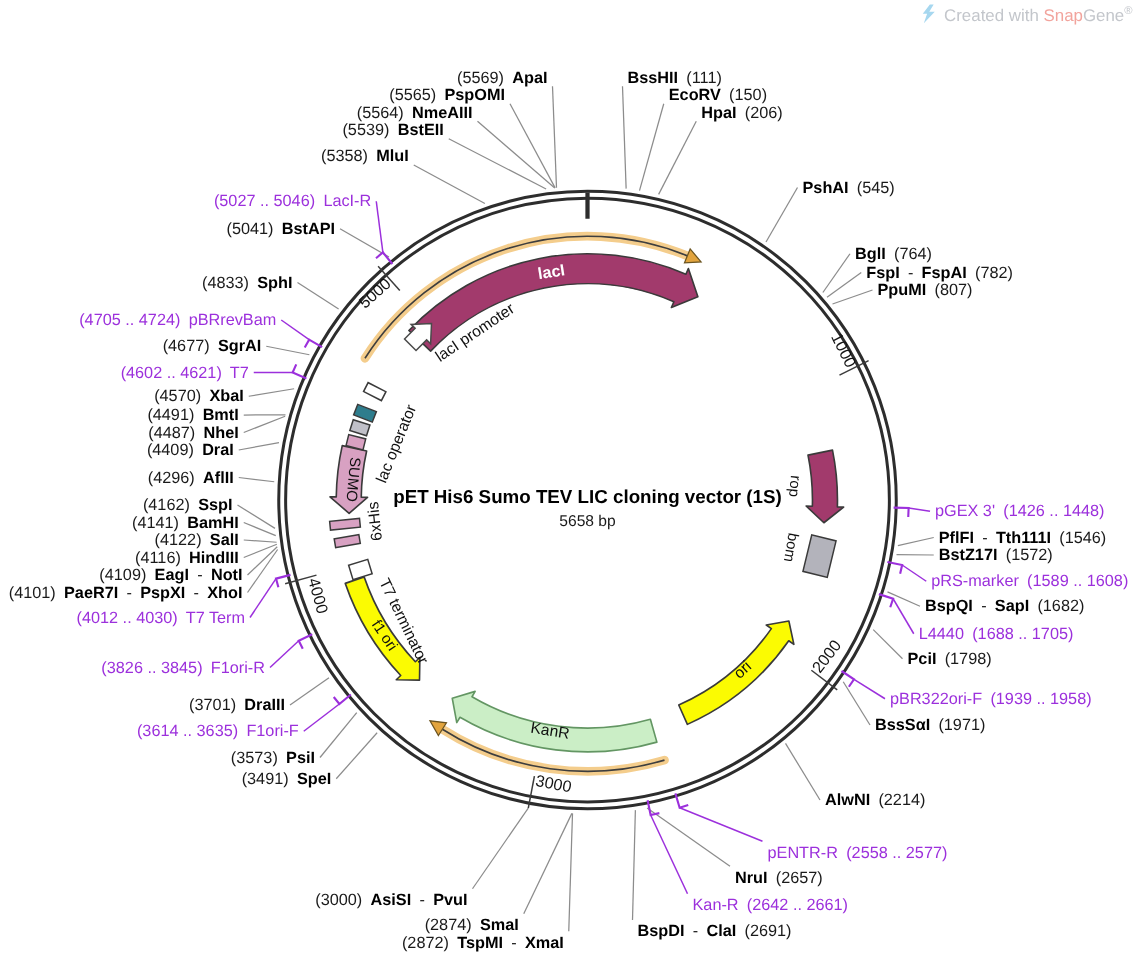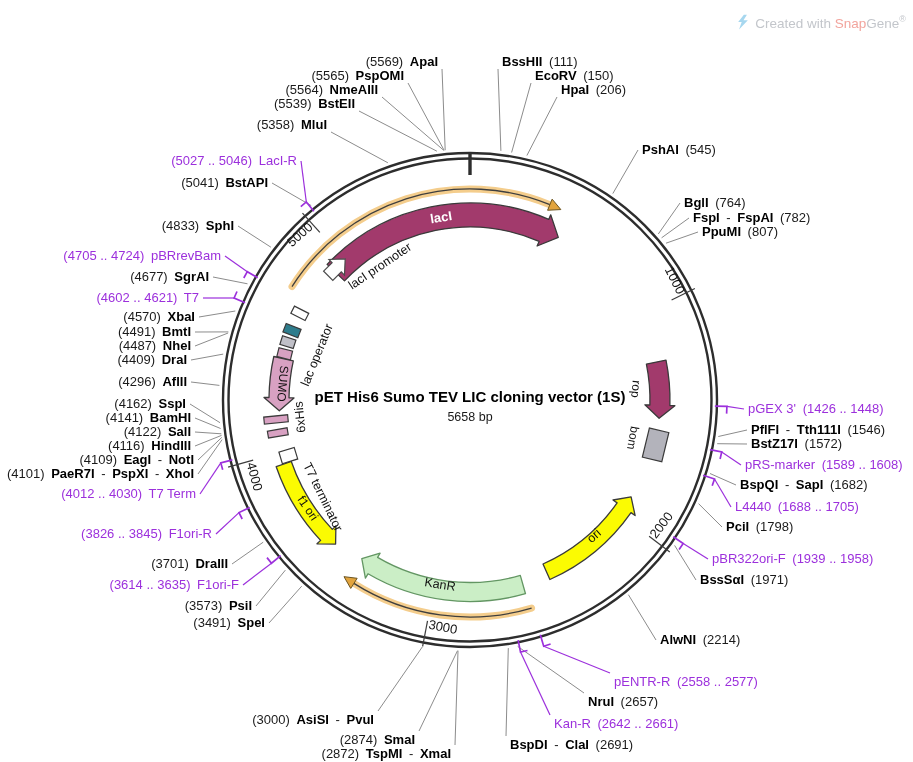--- a/index.html
+++ b/index.html
@@ -1,20 +1,20 @@
 <!DOCTYPE html>
 <html><head>
 <meta charset="utf-8">
 <style>
   html,body{margin:0;padding:0;background:#ffffff;}
   #stage{position:relative;width:913px;height:762px;background:#fff;overflow:hidden;
          font-family:"Liberation Sans","DejaVu Sans",sans-serif;}
   #plasmid-svg{position:absolute;left:0;top:0;}
   #plasmid-svg text{font-family:"Liberation Sans","DejaVu Sans",sans-serif;}
-  #watermark{position:absolute;top:14px;right:7px;display:flex;align-items:center;gap:5px;
+  #watermark{position:absolute;top:3px;right:7px;display:flex;align-items:center;gap:5px;
              font-size:13.5px;color:#c3c6cb;user-select:none;}
   #watermark .snap{color:#f2a49d;}
   #watermark sup{font-size:9px;}
 </style>
 </head>
 <body>
 
 <div id="stage">
   <svg id="plasmid-svg" width="913" height="762" viewBox="0 0 913 762">
       <circle cx="470" cy="400" r="247" fill="none" stroke="#2d2d2d" stroke-width="2.4"></circle>

